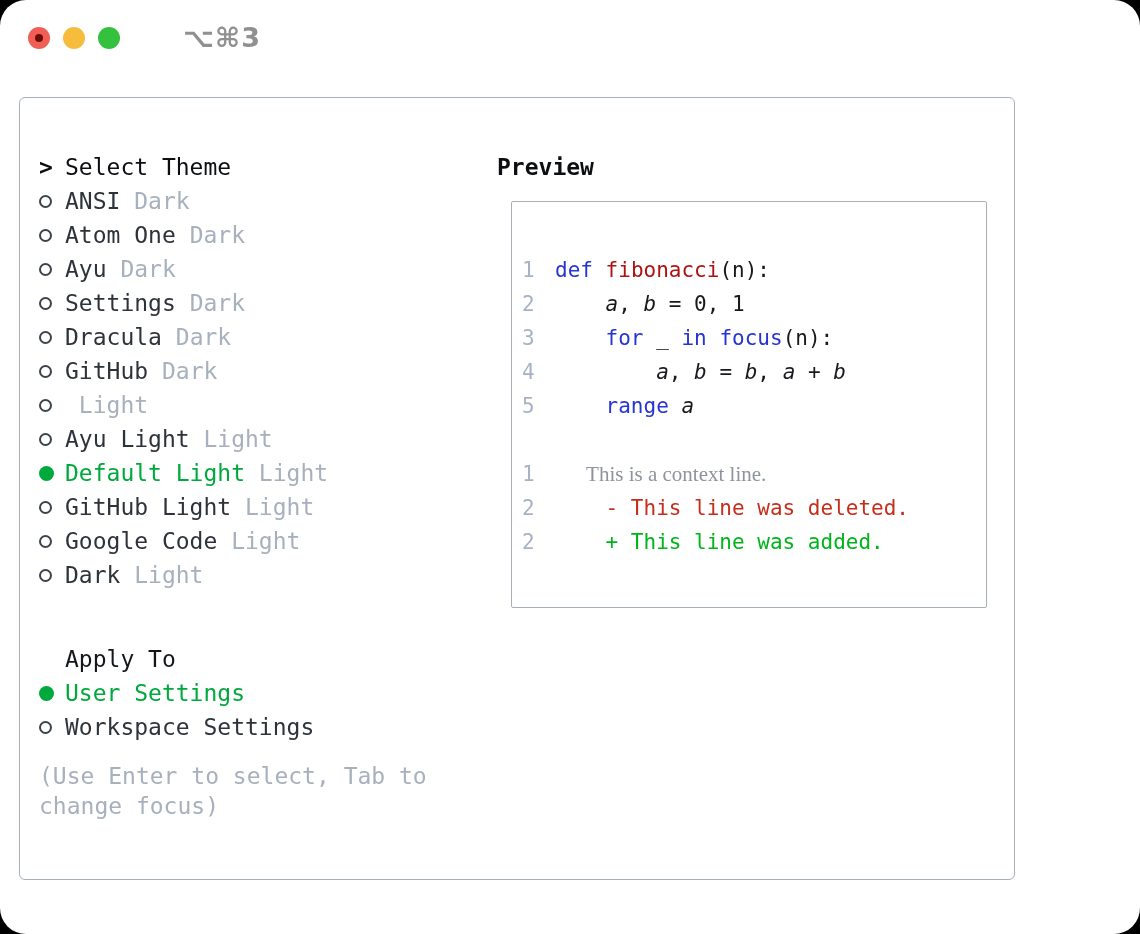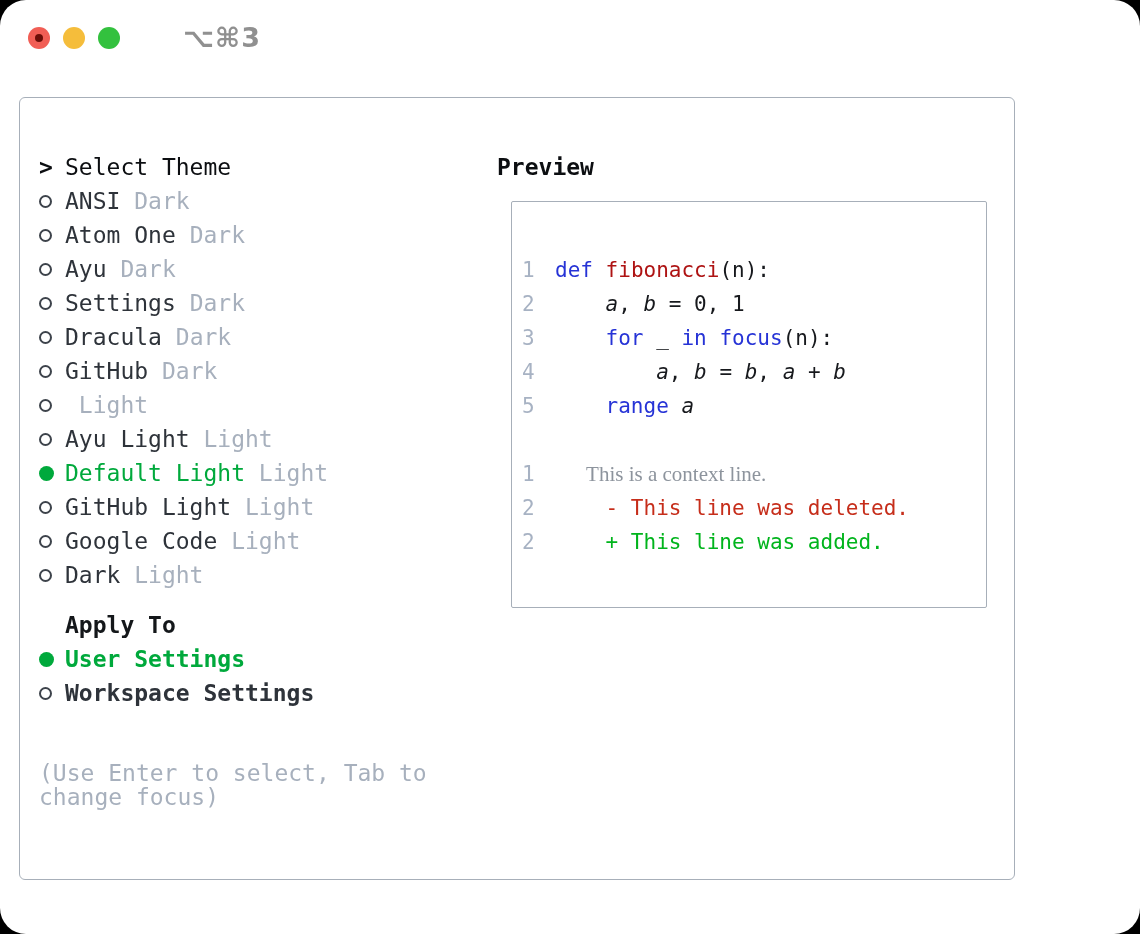--- a/index.html
+++ b/index.html
@@ -43,24 +43,24 @@
   .slot{width:26px;flex:0 0 26px;display:flex;align-items:center;}
   .radio{width:13px;height:13px;border-radius:50%;border:2px solid #3d434b;box-sizing:border-box;}
   .radio.on{width:15px;height:15px;border:none;background:var(--accent-green);}
   .prompt{font-weight:bold;color:var(--ink-strong);font-size:23px;}
   .hdr{font-weight:normal;color:var(--ink-strong);}
   .hdr2{color:#14171a;}
   .t-name{color:var(--ink);}
   .t-name.sel{color:var(--accent-green);}
   .t-variant{color:var(--muted);margin-left:1ch;}
   .list{position:absolute;left:19px;top:52px;}
-  .apply{position:absolute;left:19px;top:510px;font-weight:bold;}
+  .apply{position:absolute;left:19px;top:544px;}
   .hint{
     position:absolute;left:19px;top:663px;width:440px;
-    font-size:23px;line-height:24px;color:var(--muted);
+    font-size:23px;line-height:30px;color:var(--muted);
   }
   
   .preview-title{
     position:absolute;left:477px;top:52px;height:34px;line-height:34px;
     font-size:23px;font-weight:bold;color:var(--ink-strong);
   }
   .preview-box{
     position:absolute;left:491px;top:103px;width:476px;height:407px;
     border:1.5px solid var(--border);border-radius:2px;box-sizing:border-box;
     padding:51px 0 0 10px;overflow:hidden;

